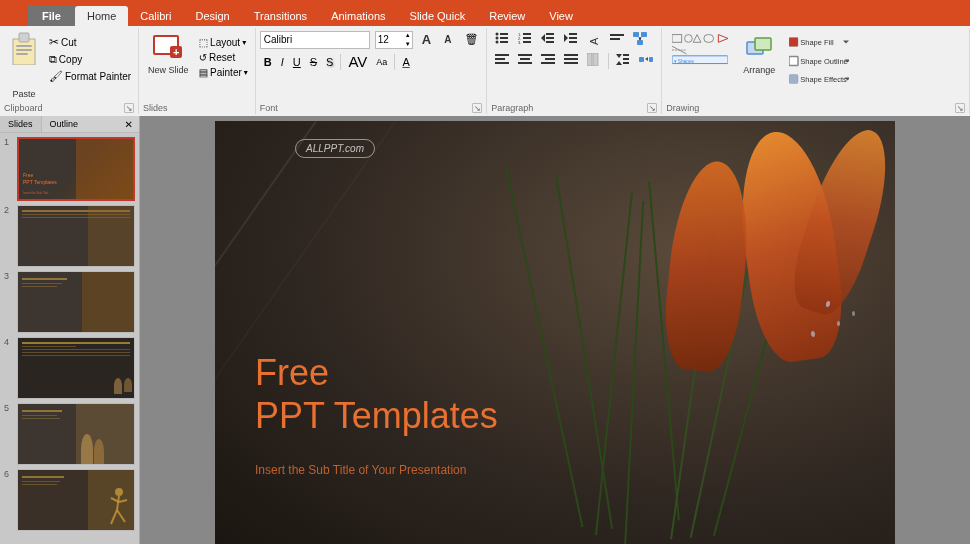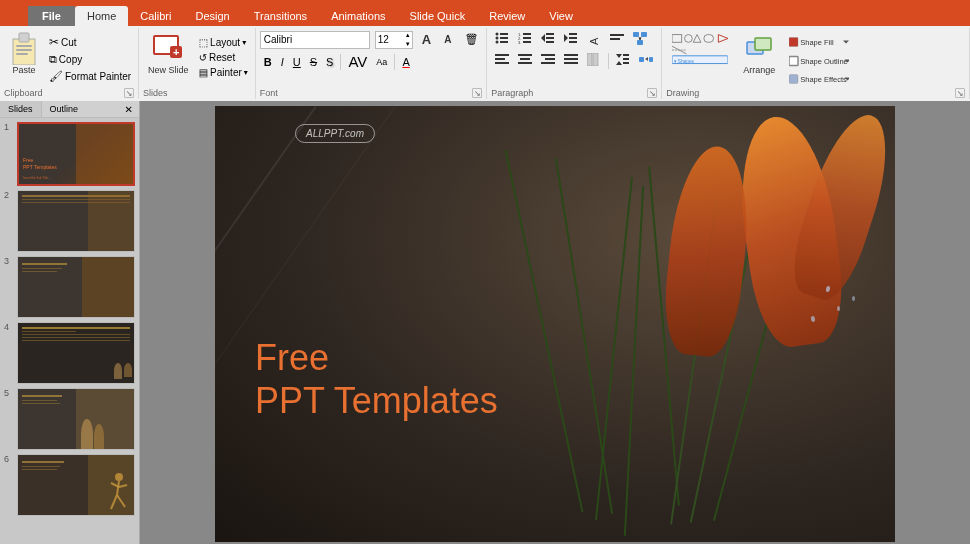--- a/index.html
+++ b/index.html
@@ -106,21 +106,21 @@
   <div class="tab">Review</div>
   <div class="tab">View</div>
 </div>
 
 <div class="ribbon-area">
   <div class="toolbar">
 
     <div class="group-box" style="min-width:80px;">
       <div class="group-inner">
 
-        <div class="ribbon-big-btn" style="padding:3px 4px;">
+        <div class="ribbon-big-btn" style="padding:3px 4px;gap:24px;">
           <div class="big-icon">
             <svg width="30" height="34" viewBox="0 0 30 34">
               <rect x="4" y="8" width="22" height="26" fill="#f5e8b0" stroke="#aaa" stroke-width="1"></rect>
               <rect x="10" y="2" width="10" height="9" fill="#d0d0d0" stroke="#aaa" stroke-width="1" rx="1"></rect>
               <rect x="7" y="14" width="16" height="2" fill="#aaa" rx="1"></rect>
               <rect x="7" y="18" width="16" height="2" fill="#aaa" rx="1"></rect>
               <rect x="7" y="22" width="12" height="2" fill="#aaa" rx="1"></rect>
             </svg>
           </div>
           <div class="big-icon-label">Paste</div>
@@ -541,18 +541,19 @@
         <div style="position:absolute;right:80px;top:210px;width:4px;height:6px;background:rgba(180,200,230,0.65);border-radius:50%;transform:rotate(-5deg);"></div>
         <div style="position:absolute;right:40px;top:190px;width:3px;height:5px;background:rgba(180,200,230,0.55);border-radius:50%;"></div>
 
         <div class="allppt-logo">ALLPPT.com</div>
 
         <div class="slide-title">
           <div>Free</div>
           <div>PPT Templates</div>
         </div>
 
+        <div class="slide-subtitle">Insert the Sub Title of Your Presentation</div>
 
       </div>
     </div>
   </div>
 
 </div>
 
 </body></html>

